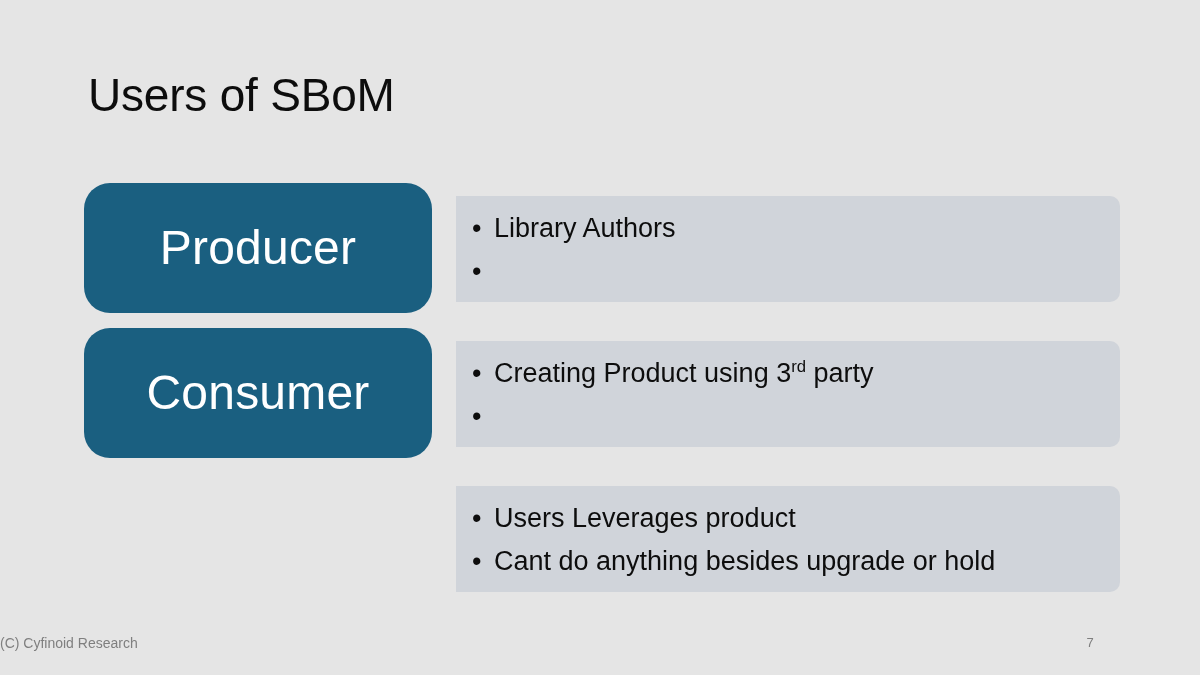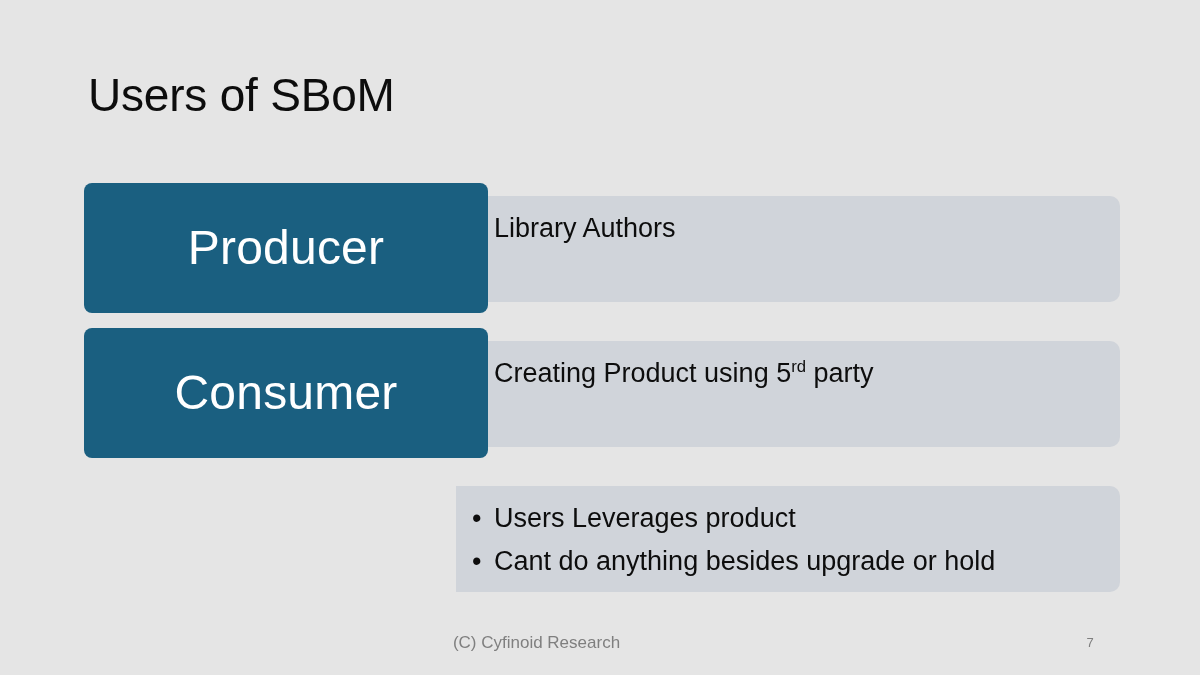--- a/index.html
+++ b/index.html
@@ -49,24 +49,24 @@
   }
   .row-1 { top: 183px; }
   .row-2 { top: 328px; }
   .row-3 { top: 473px; }
 
   
   .label-box {
     position: absolute;
     left: 84px;
     top: 0px;
-    width: 404px;
+    width: 348px;
     height: 130px;
     background: #1A5F80;
-    border-radius: 8px;
+    border-radius: 26px;
     display: flex;
     align-items: center;
     justify-content: center;
     box-sizing: border-box;
     z-index: 2;
   }
   .label-text {
     color: #FFFFFF;
     font-size: 48px;
     line-height: 56px;
@@ -118,22 +118,22 @@
     vertical-align: super;
     line-height: 0;
   }
 
   
   .footer-credit {
     position: absolute;
     left: 0;
     top: 634px;
     width: 1073px;
-    text-align: center;
-    font-size: 17px;
+    text-align: left;
+    font-size: 14px;
     line-height: 18px;
     color: #7F7F7F;
   }
   .footer-pagenum {
     position: absolute;
     left: 1060px;
     top: 634px;
     width: 60px;
     text-align: center;
     font-size: 13px;
@@ -166,21 +166,21 @@
   </div>
 
   <div class="row row-2">
     <div class="label-box">
       <span class="label-text">Consumer</span>
     </div>
     <div class="detail-box wide-2">
       <ul class="bullet-list">
         <li class="bullet-item">
           <span class="dot">•</span>
-          <span>Creating Product using 5</span><sup>rd</sup><span> party</span>
+          <span>Creating Product using 3</span><sup>rd</sup><span> party</span>
         </li>
         <li class="bullet-item">
           <span class="dot">•</span>
         </li>
       </ul>
     </div>
   </div>
 
   <div class="row row-3">
     <div class="detail-box wide-3">

